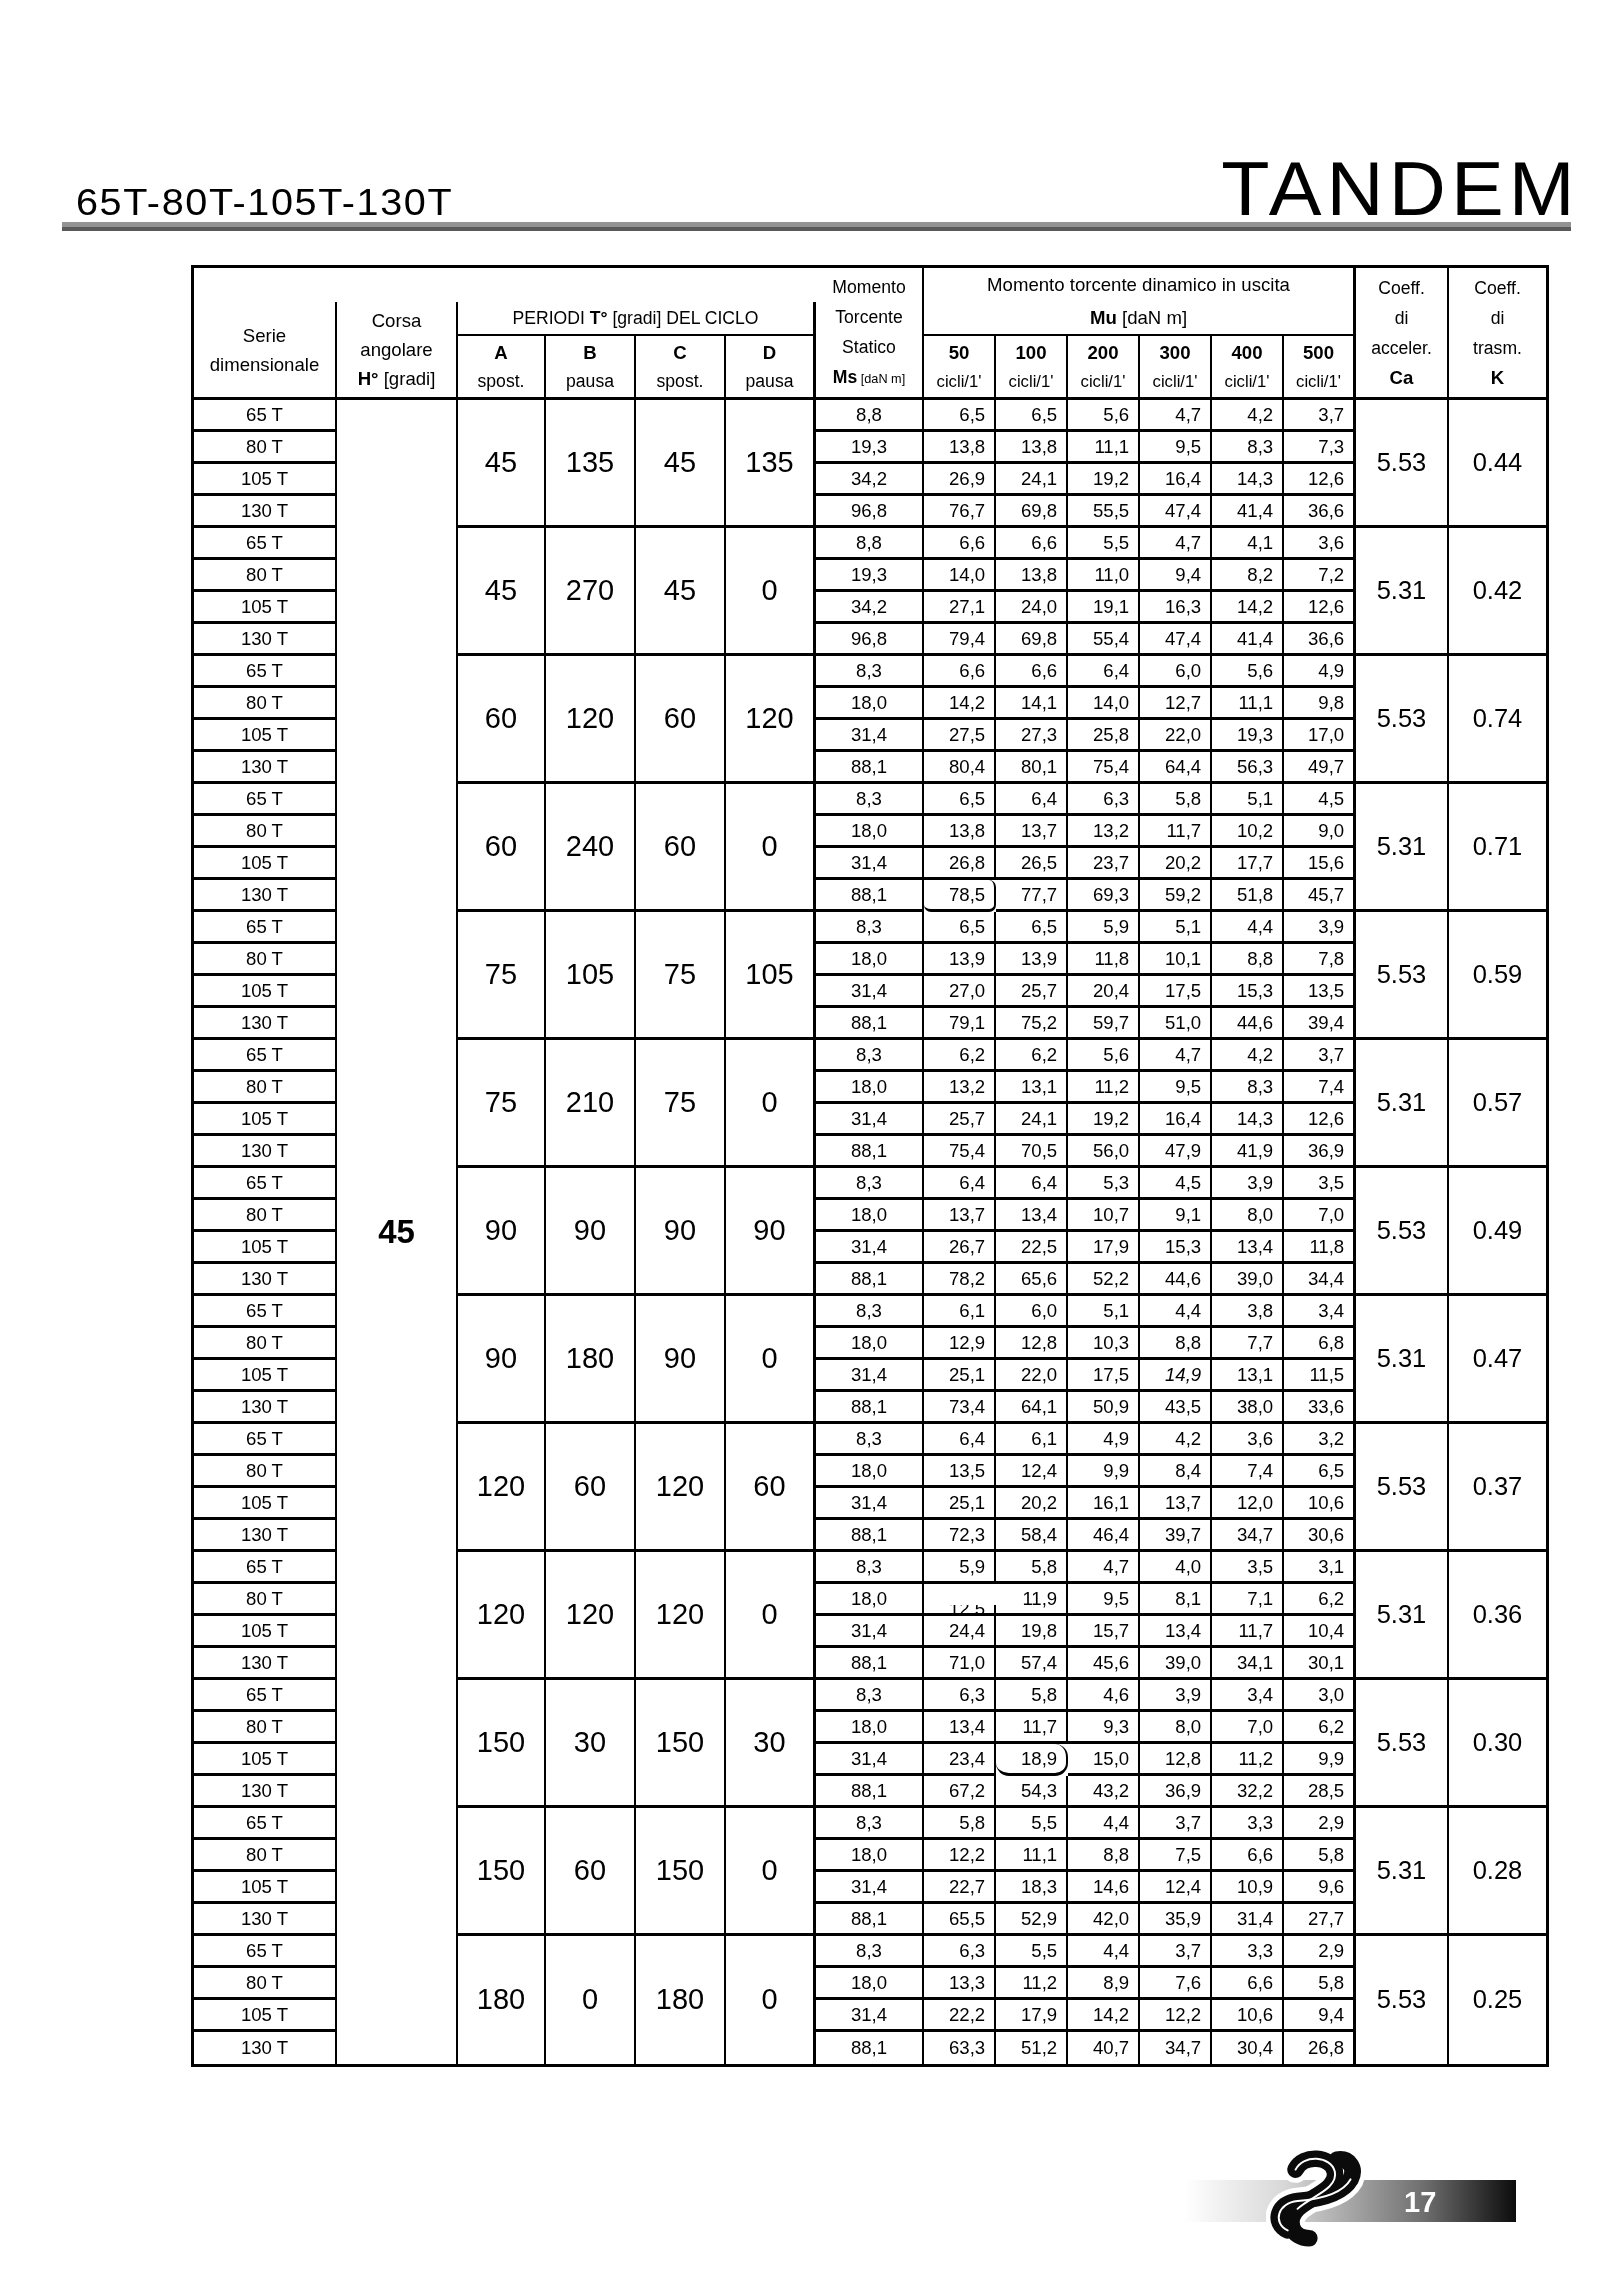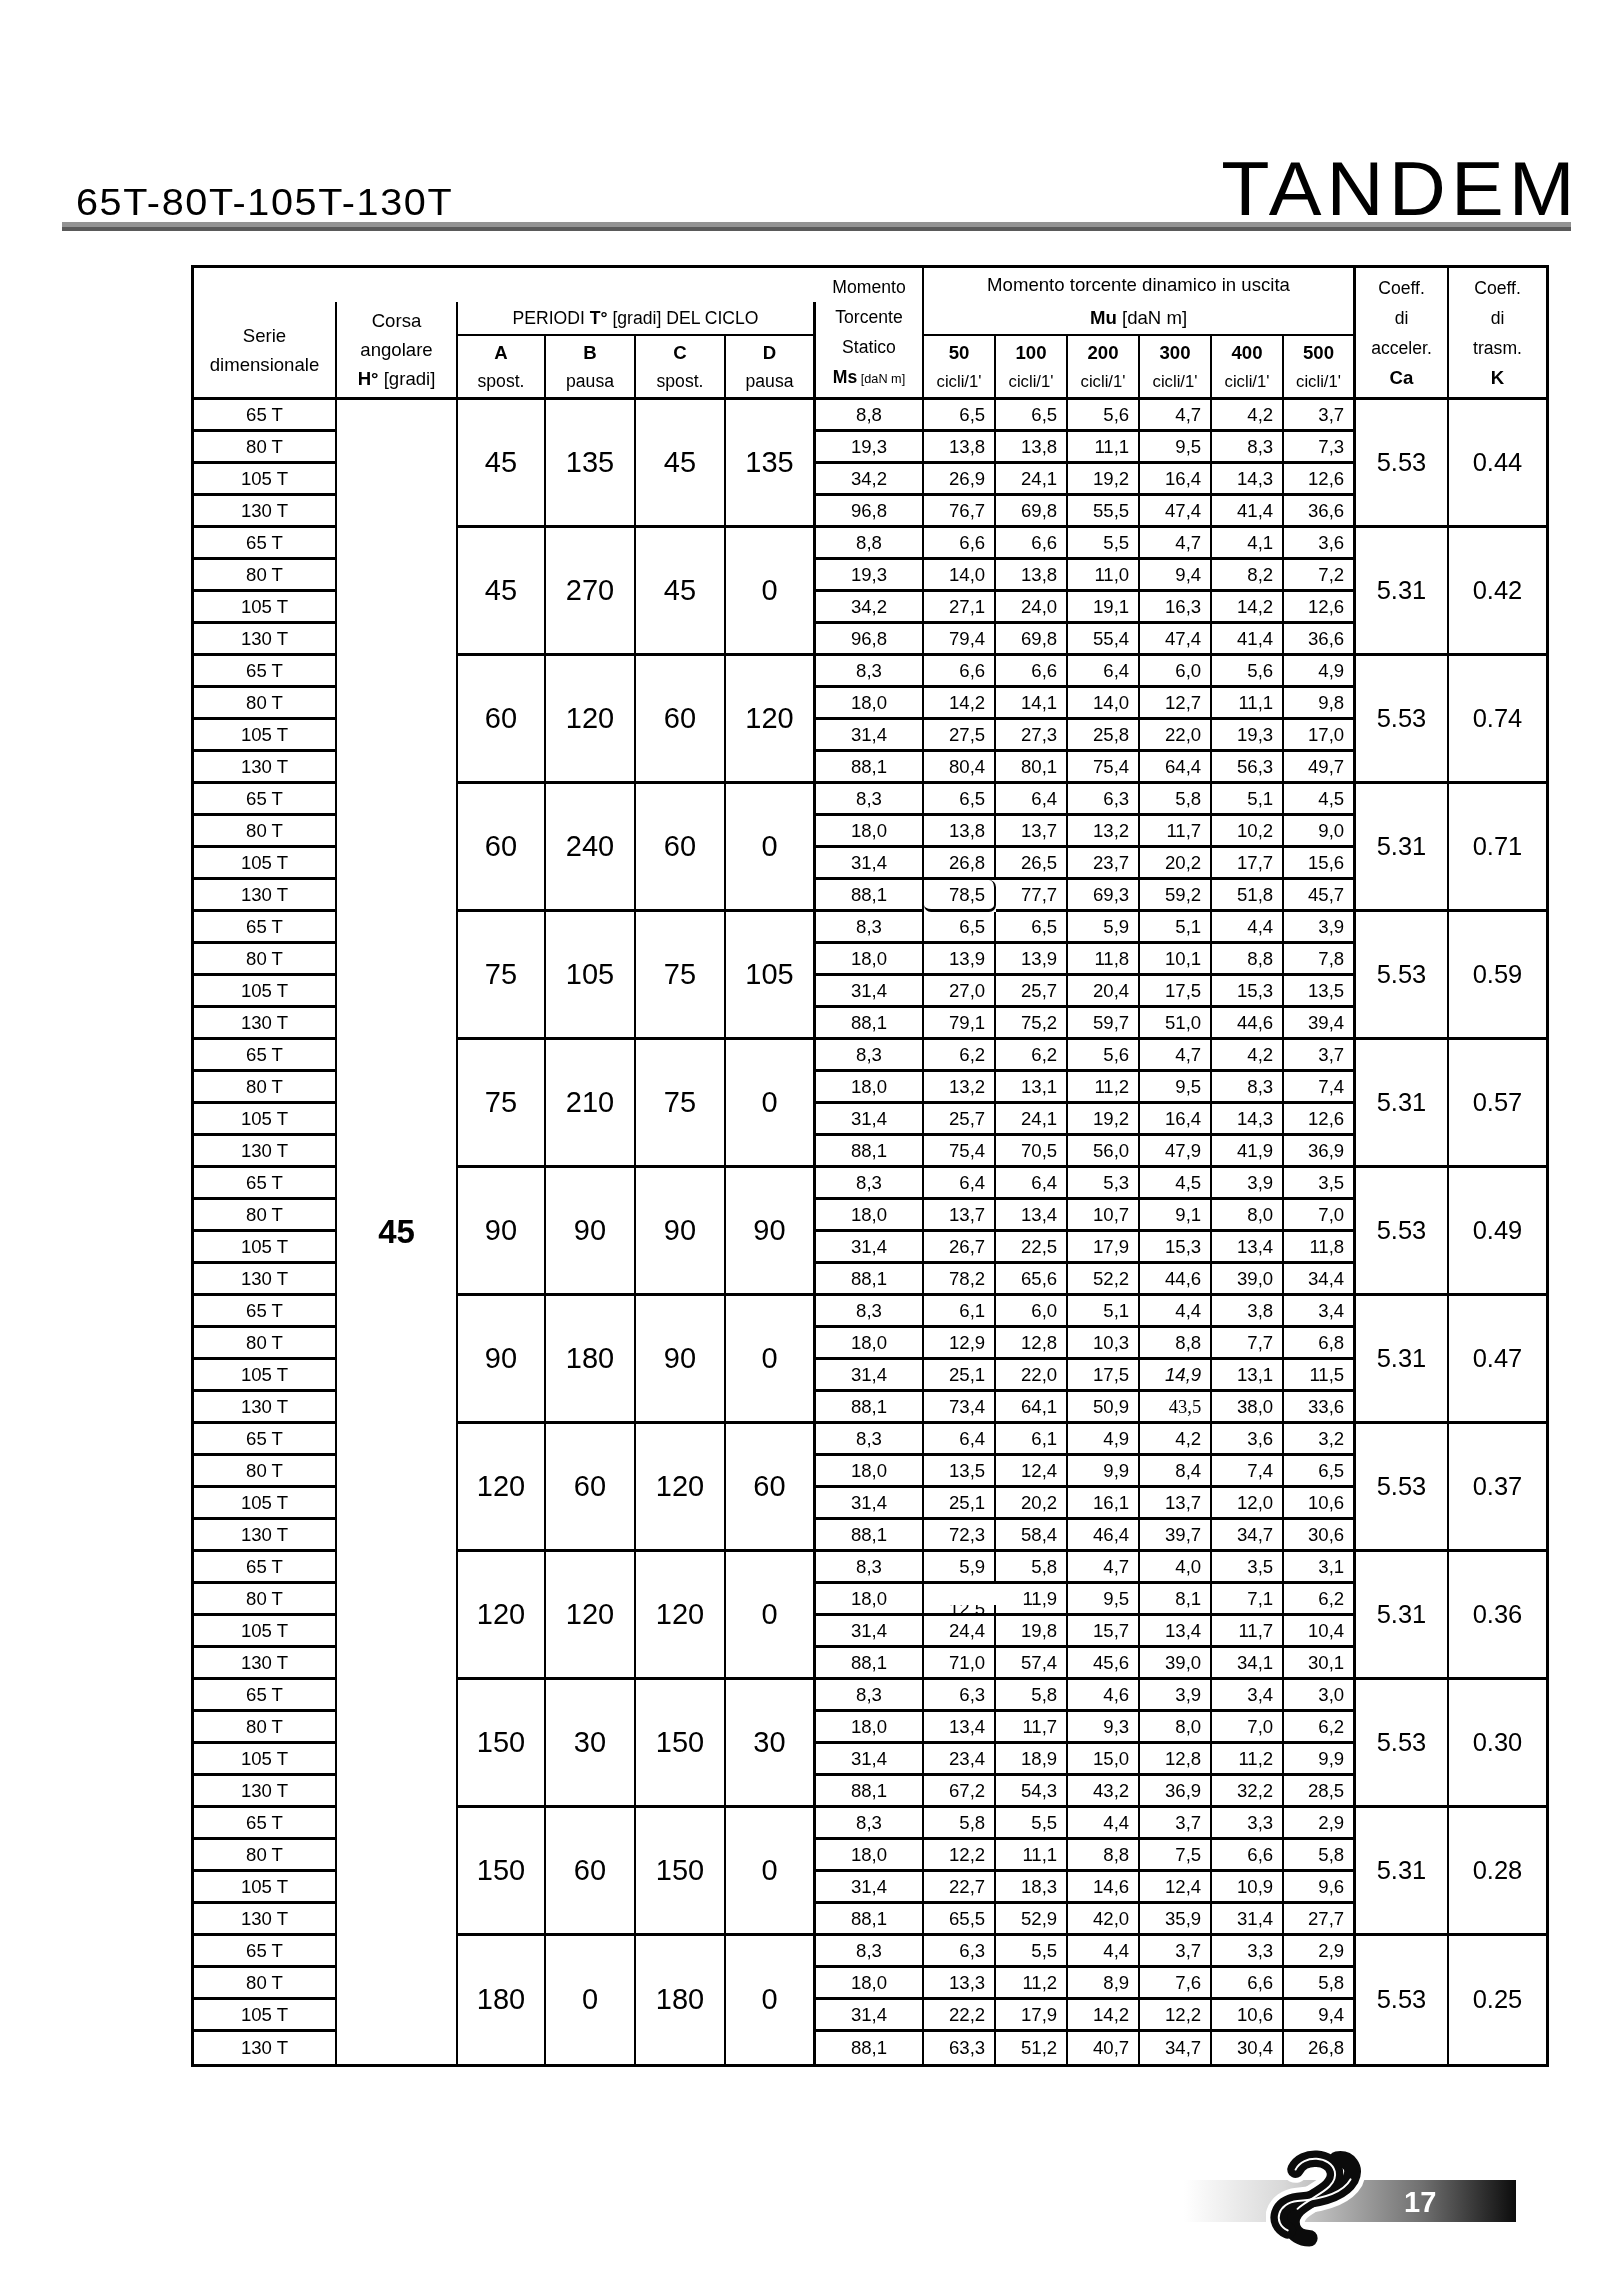--- a/index.html
+++ b/index.html
@@ -427,21 +427,21 @@
       <div class="cell br2 bb4 num mu" style="grid-area: 35 / 9;">22,0</div>
       <div class="cell br2 bb4 num mu" style="grid-area: 35 / 10;">17,5</div>
       <div class="cell br2 bb4 num mu" style="grid-area: 35 / 11; font-style: italic;">14,9</div>
       <div class="cell br2 bb4 num mu" style="grid-area: 35 / 12;">13,1</div>
       <div class="cell br4 bb4 num mu" style="grid-area: 35 / 13;">11,5</div>
       <div class="cell br3 bb4 fs19" style="grid-area: 36 / 1;">130 T</div>
       <div class="cell br3 bb4 num" style="grid-area: 36 / 7;">88,1</div>
       <div class="cell br2 bb4 num mu" style="grid-area: 36 / 8;">73,4</div>
       <div class="cell br2 bb4 num mu" style="grid-area: 36 / 9;">64,1</div>
       <div class="cell br2 bb4 num mu" style="grid-area: 36 / 10;">50,9</div>
-      <div class="cell br2 bb4 num mu" style="grid-area: 36 / 11; font-family: Liberation Serif, serif;">43,5</div>
+      <div class="cell br2 bb4 num mu" style="grid-area: 36 / 11;">43,5</div>
       <div class="cell br2 bb4 num mu" style="grid-area: 36 / 12;">38,0</div>
       <div class="cell br4 bb4 num mu" style="grid-area: 36 / 13;">33,6</div>
       <div class="cell br2 bb4 period-val" style="grid-area: 37 / 3 / span 4;">120</div>
       <div class="cell br2 bb4 period-val" style="grid-area: 37 / 4 / span 4;">60</div>
       <div class="cell br2 bb4 period-val" style="grid-area: 37 / 5 / span 4;">120</div>
       <div class="cell br4 bb4 period-val" style="grid-area: 37 / 6 / span 4;">60</div>
       <div class="cell br3 bb4 cak" style="grid-area: 37 / 14 / span 4;">5.53</div>
       <div class="cell bb4 cak" style="grid-area: 37 / 15 / span 4;">0.37</div>
       <div class="cell br3 bb4 fs19" style="grid-area: 37 / 1;">65 T</div>
       <div class="cell br3 bb4 num" style="grid-area: 37 / 7;">8,3</div>
@@ -531,21 +531,21 @@
       <div class="cell br3 bb4 num" style="grid-area: 46 / 7;">18,0</div>
       <div class="cell br2 bb4 num mu" style="grid-area: 46 / 8;">13,4</div>
       <div class="cell br2 bb4 num mu" style="grid-area: 46 / 9;">11,7</div>
       <div class="cell br2 bb4 num mu" style="grid-area: 46 / 10;">9,3</div>
       <div class="cell br2 bb4 num mu" style="grid-area: 46 / 11;">8,0</div>
       <div class="cell br2 bb4 num mu" style="grid-area: 46 / 12;">7,0</div>
       <div class="cell br4 bb4 num mu" style="grid-area: 46 / 13;">6,2</div>
       <div class="cell br3 bb4 fs19" style="grid-area: 47 / 1;">105 T</div>
       <div class="cell br3 bb4 num" style="grid-area: 47 / 7;">31,4</div>
       <div class="cell br2 bb4 num mu" style="grid-area: 47 / 8;">23,4</div>
-      <div class="cell br2 bb4 num mu" style="grid-area: 47 / 9;">18,9</div>
+      <div class="cell br2 bb4 num mu" style="grid-area: 47 / 9; border-radius: 13px;">18,9</div>
       <div class="cell br2 bb4 num mu" style="grid-area: 47 / 10;">15,0</div>
       <div class="cell br2 bb4 num mu" style="grid-area: 47 / 11;">12,8</div>
       <div class="cell br2 bb4 num mu" style="grid-area: 47 / 12;">11,2</div>
       <div class="cell br4 bb4 num mu" style="grid-area: 47 / 13;">9,9</div>
       <div class="cell br3 bb4 fs19" style="grid-area: 48 / 1;">130 T</div>
       <div class="cell br3 bb4 num" style="grid-area: 48 / 7;">88,1</div>
       <div class="cell br2 bb4 num mu" style="grid-area: 48 / 8;">67,2</div>
       <div class="cell br2 bb4 num mu" style="grid-area: 48 / 9;">54,3</div>
       <div class="cell br2 bb4 num mu" style="grid-area: 48 / 10;">43,2</div>
       <div class="cell br2 bb4 num mu" style="grid-area: 48 / 11;">36,9</div>

